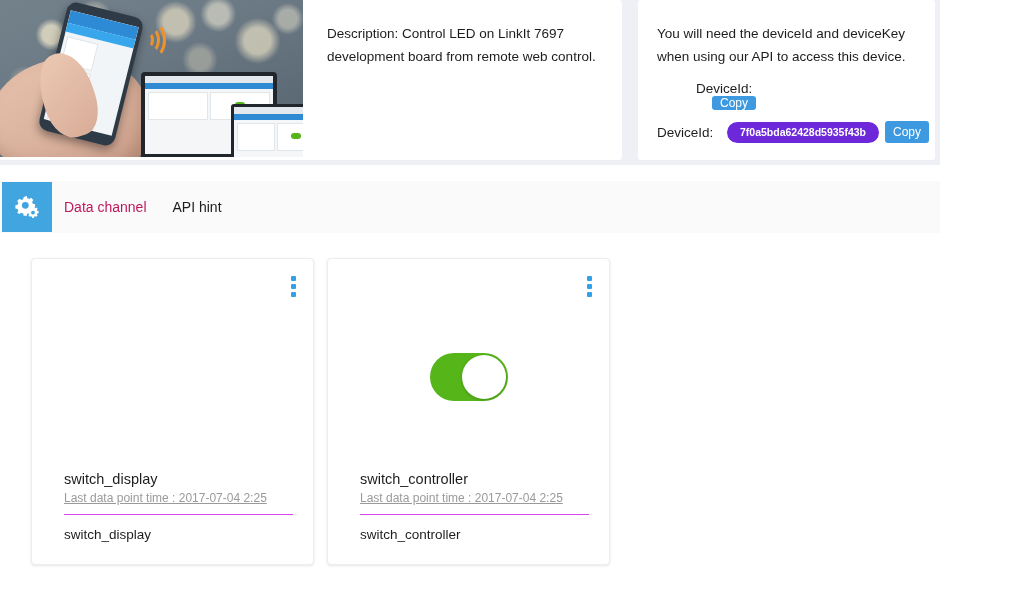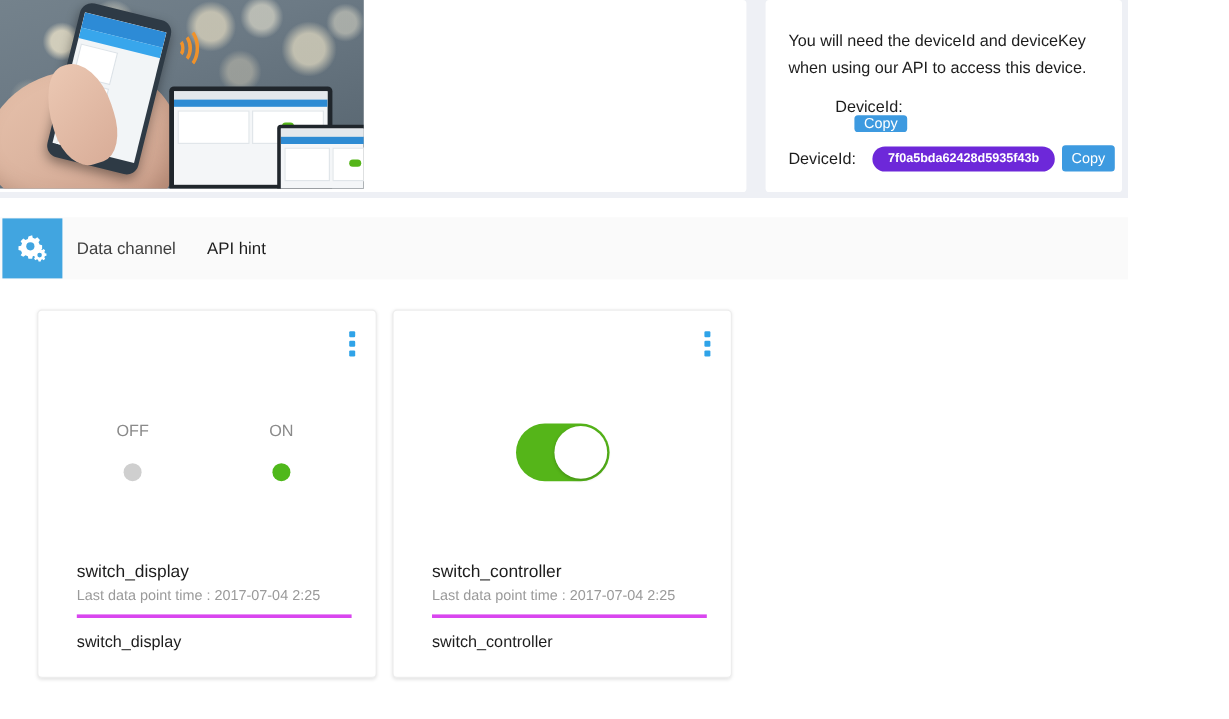--- a/index.html
+++ b/index.html
@@ -296,21 +296,21 @@
     top: 0;
     height: 52px;
     display: flex;
     align-items: center;
     gap: 26px;
   }
   .tab {
     font-size: 14px;
     cursor: pointer;
   }
-  .tab.active { color: #404040; }
+  .tab.active { color: #be185d; }
   .tab.inactive { color: #1d1d1d; }
   
   .content {
     position: absolute;
     left: 0;
     top: 233px;
     width: 940px;
     height: 347px;
     background: #ffffff;
   }
@@ -407,21 +407,22 @@
   }
   .card-title {
     font-size: 14.5px;
     color: #1d1d1d;
     margin-bottom: 4px;
   }
   .card-sub {
     font-size: 12px;
     color: #9a9a9a;
     padding-bottom: 9px;
-    border-bottom: 3px solid #d946ef;
+    border-bottom: 1px solid #d946ef;
+    text-decoration: underline;
   }
   .card-name {
     font-size: 13.5px;
     color: #1d1d1d;
     padding-top: 12px;
   }
 </style>
 </head>
 <body>
 
@@ -473,20 +474,21 @@
             <div class="hero-screen-nav"></div>
             <div class="hero-screen-row">
               <div class="hero-screen-card"></div>
               <div class="hero-screen-card">
                 <div class="hero-screen-chip"></div>
               </div>
             </div>
           </div>
         </div>
       </div>
+      <div class="info-text">Description: Control LED on LinkIt 7697 development board from remote web control.</div>
     </div>
 
     <div class="panel panel-api">
       <div class="api-text">You will need the deviceId and deviceKey when using our API to access this device.</div>
 
       <div class="api-row r1">
         <span class="api-label">DeviceId:</span>
         <span class="api-value id">ByFbBhdEW</span>
         <button class="copy-btn">Copy</button>
       </div>
@@ -517,32 +519,20 @@
   </div>
 
   <div class="content">
 
     <div class="card card1">
       <div class="kebab">
         <span></span>
           <span></span>
           <span></span>
       </div>
-      <div class="widget-area">
-        <div class="onoff">
-          <div class="onoff-col">
-            <div class="onoff-label">OFF</div>
-            <div class="onoff-dot dot-off"></div>
-          </div>
-          <div class="onoff-col">
-            <div class="onoff-label">ON</div>
-            <div class="onoff-dot dot-on"></div>
-          </div>
-        </div>
-      </div>
       <div class="card-footer">
         <div class="card-title">switch_display</div>
         <div class="card-sub">Last data point time : 2017-07-04 2:25</div>
         <div class="card-name">switch_display</div>
       </div>
     </div>
 
     <div class="card card2">
       <div class="kebab">
         <span></span>

